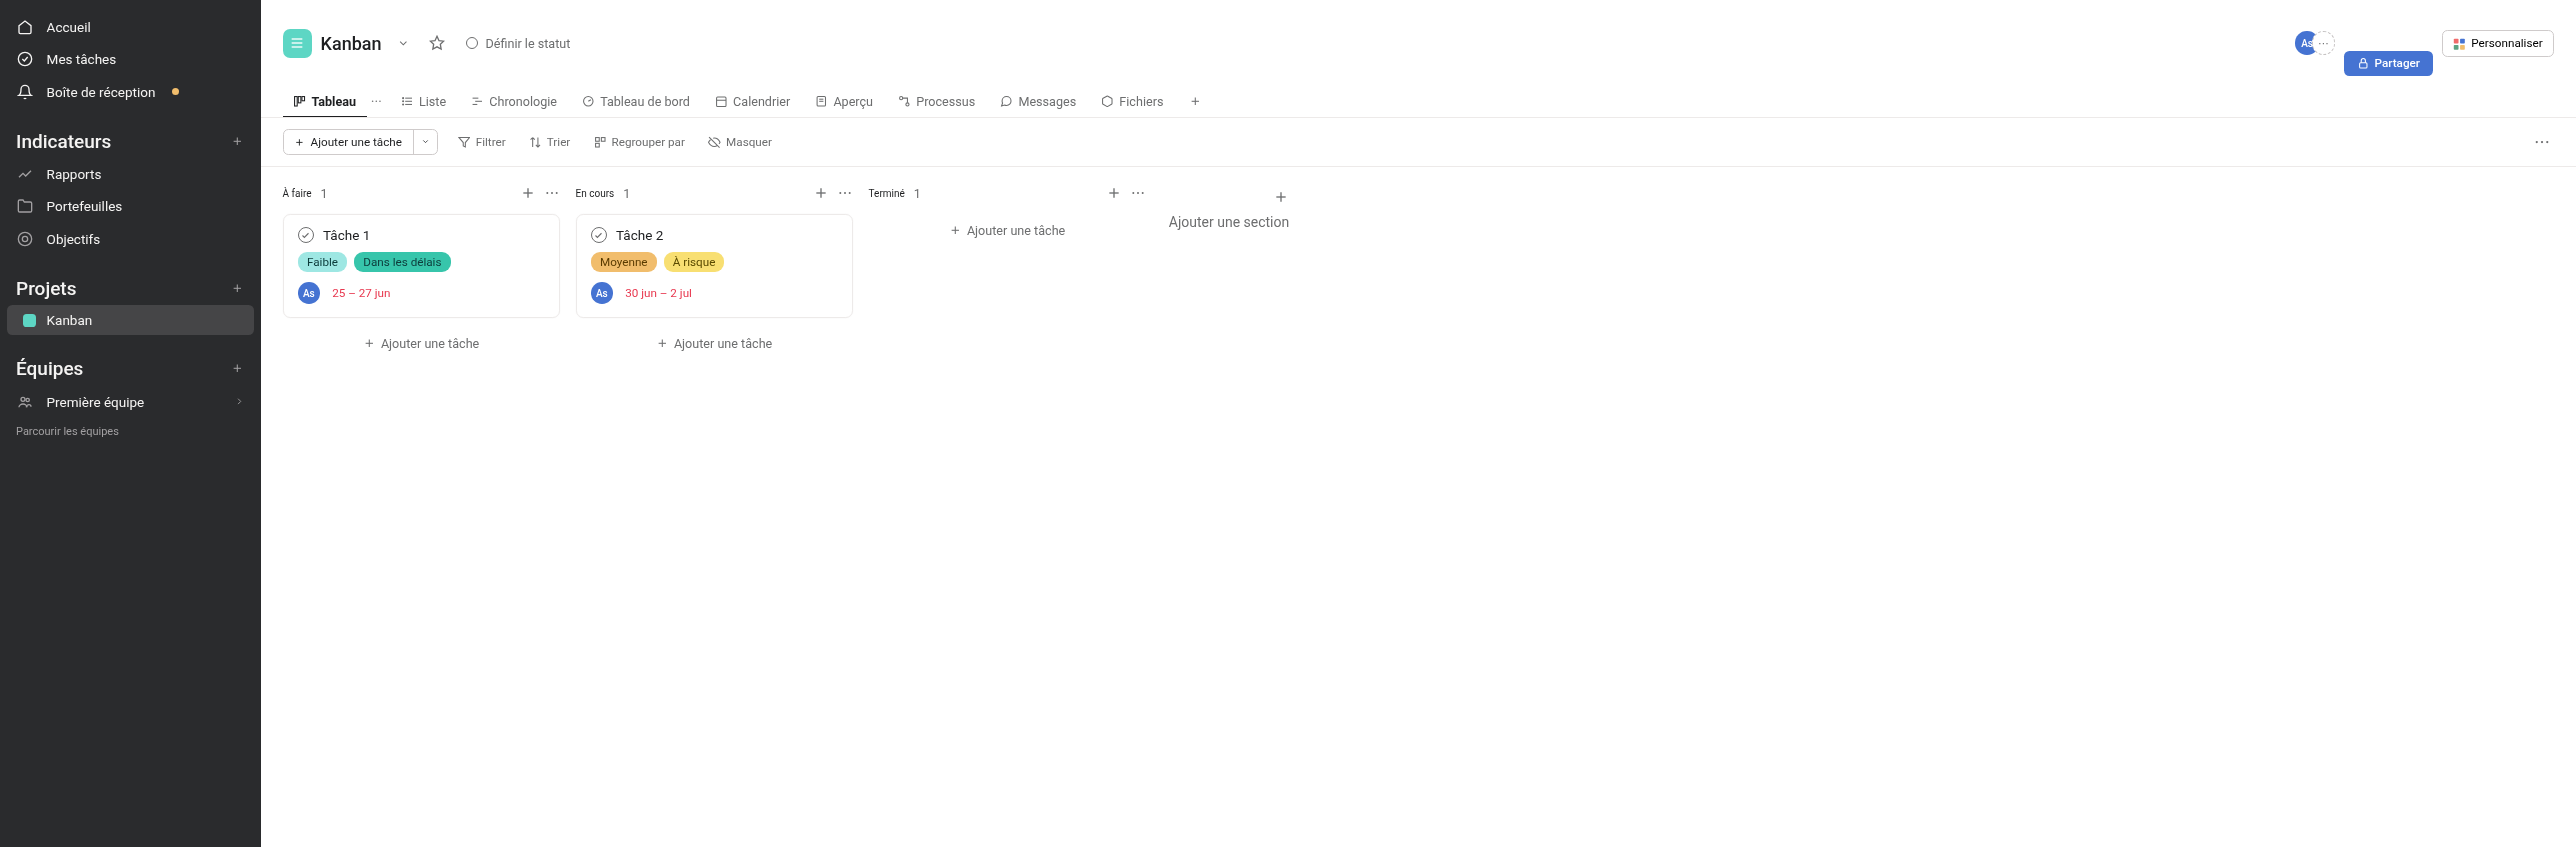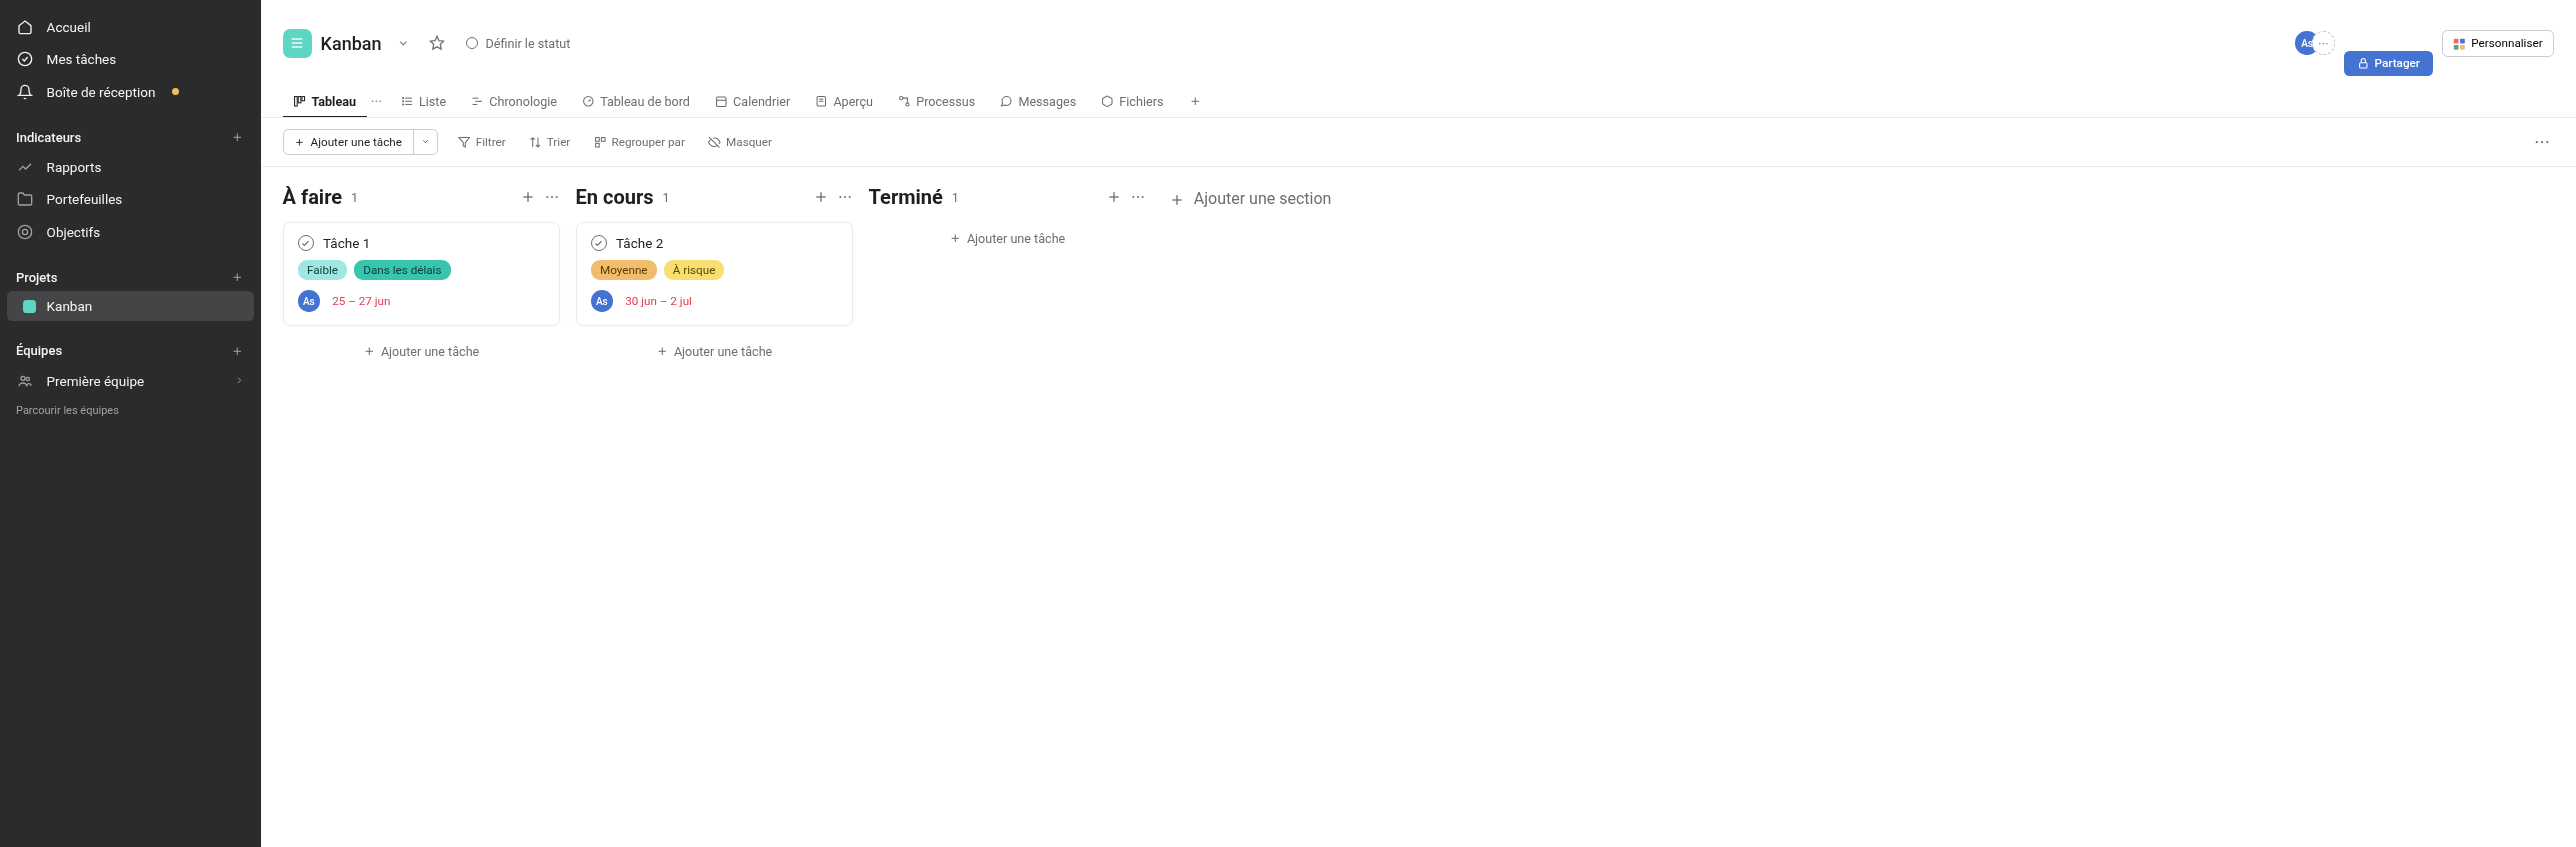--- a/index.html
+++ b/index.html
@@ -1,21 +1,21 @@
 <!DOCTYPE html>
 <html style="font-size:14.4px"><head>
 <meta charset="utf-8">
 <style>
 * { margin: 0; padding: 0; box-sizing: border-box; font-family: -apple-system, BlinkMacSystemFont, "Segoe UI", Roboto, Helvetica, Arial, sans-serif; }
 body { display: flex; height: 100vh; background: #fff; color: #1e1f21; font-size: 12.6px; }
 .sidebar { width: 261px; background: #2a2b2d; color: #f5f4f3; display: flex; flex-direction: column; padding-top: 10.8px; flex-shrink: 0; }
 .sb-item { display: flex; align-items: center; gap: 12.6px; padding: 7.2px 16px; cursor: pointer; font-size: 13.5px; }
 .sb-icon { width: 18px; height: 18px; display: flex; align-items: center; justify-content: center; flex-shrink: 0; }
 .sb-section { display: flex; align-items: center; justify-content: space-between; padding: 9px 16px 5.4px 16px; margin-top: 12.6px; }
-.sb-section-title { font-size: 13px; font-weight: 500; color: #f5f4f3; }
+.sb-section-title { font-size: 19px; font-weight: 500; color: #f5f4f3; }
 .sb-plus { width: 16px; height: 16px; color: #a2a0a2; cursor: pointer; display: flex; align-items: center; justify-content: center; }
 .sb-project { display: flex; align-items: center; gap: 10.8px; padding: 7.2px 16px; cursor: pointer; font-size: 13.5px; border-radius: 5.4px; margin: 0 7.2px; }
 .sb-project.active { background: #454547; }
 .proj-dot { width: 12.6px; height: 12.6px; border-radius: 3.6px; background: #5dd6c4; flex-shrink: 0; }
 .sb-team { display: flex; align-items: center; justify-content: space-between; padding: 7.2px 16px; cursor: pointer; font-size: 13.5px; }
 .sb-team-left { display: flex; align-items: center; gap: 12.6px; }
 .sb-browse { padding: 7.2px 16px; font-size: 11px; color: #a2a0a2; cursor: pointer; }
 .dot-orange { width: 7.2px; height: 7.2px; border-radius: 50%; background: #f1bd6c; display: inline-block; margin-left: 3.6px; }
 
 .main { flex: 1; display: flex; flex-direction: column; overflow: hidden; }
@@ -39,36 +39,36 @@
 .toolbar { display: flex; align-items: center; gap: 16px; padding: 10.8px 21.6px; border-bottom: 0.9px solid #edeae9; }
 .add-task-btn { display: flex; align-items: center; border: 0.9px solid #cfcbcb; border-radius: 5.4px; overflow: hidden; }
 .add-task-main { padding: 5.4px 10.8px; display: flex; align-items: center; gap: 5.4px; cursor: pointer; font-size: 11.7px; border-right: 0.9px solid #cfcbcb; }
 .add-task-drop { padding: 5.4px 7.2px; cursor: pointer; }
 .tool-item { display: flex; align-items: center; gap: 5.4px; color: #6d6e6f; cursor: pointer; font-size: 11.7px; padding: 3.6px; }
 .tool-more { margin-left: auto; cursor: pointer; color: #6d6e6f; padding: 3.6px; }
 
 .board { flex: 1; display: flex; gap: 16px; padding: 18px 21.6px; overflow-x: auto; background: #fff; align-items: flex-start; }
 .column { width: 277px; flex-shrink: 0; }
 .col-header { display: flex; align-items: center; gap: 9px; margin-bottom: 12.6px; }
-.col-title { font-size: 20px; font-weight: 700; }
+.col-title { font-size: 10px; font-weight: 400; }
 .col-count { color: #6d6e6f; font-size: 12.6px; }
 .col-actions { margin-left: auto; display: flex; gap: 7.2px; }
 .card { background: #fff; border: 0.9px solid #edeae9; border-radius: 7.2px; padding: 12.6px 14.4px; margin-bottom: 9px; cursor: pointer; box-shadow: 0 0 0 0.9px rgba(0,0,0,0.01); }
 .card-top { display: flex; align-items: center; gap: 9px; margin-bottom: 9px; }
 .check-circle { width: 16px; height: 16px; border: 1.3px solid #6d6e6f; border-radius: 50%; flex-shrink: 0; display: flex; align-items: center; justify-content: center; }
 .milestone-icon { width: 16px; height: 16px; flex-shrink: 0; }
 .card-title { font-size: 13.5px; }
 .tags { display: flex; gap: 7.2px; margin-bottom: 10.8px; flex-wrap: wrap; }
 .tag { padding: 2.7px 9px; border-radius: 9px; font-size: 11.7px; }
 .card-meta { display: flex; align-items: center; gap: 12.6px; }
 .card-avatar { width: 21.6px; height: 21.6px; border-radius: 50%; background: #4573d2; color: #fff; display: flex; align-items: center; justify-content: center; font-size: 10px; font-weight: 500; }
 .card-avatar.empty { background: #fff; border: 0.9px dashed #c7c4c4; }
 .card-date { color: #e8384f; font-size: 11.7px; }
 .add-task-col { display: flex; align-items: center; justify-content: center; gap: 5.4px; padding: 9px; color: #6d6e6f; cursor: pointer; font-size: 12.6px; }
-.add-section { display: flex; align-items: flex-end; gap: 9px; color: #6d6e6f; cursor: pointer; font-size: 16px; padding: 3.6px 7.2px; }
+.add-section { display: flex; align-items: flex-end; gap: 9px; color: #6d6e6f; cursor: pointer; font-size: 14px; padding: 3.6px 7.2px; flex-direction: column; }
 
 svg { display: block; }
 </style>
 </head>
 <body>
 
 <div class="sidebar">
   <div id="sb-nav">
       <div class="sb-item">
         <span class="sb-icon">

